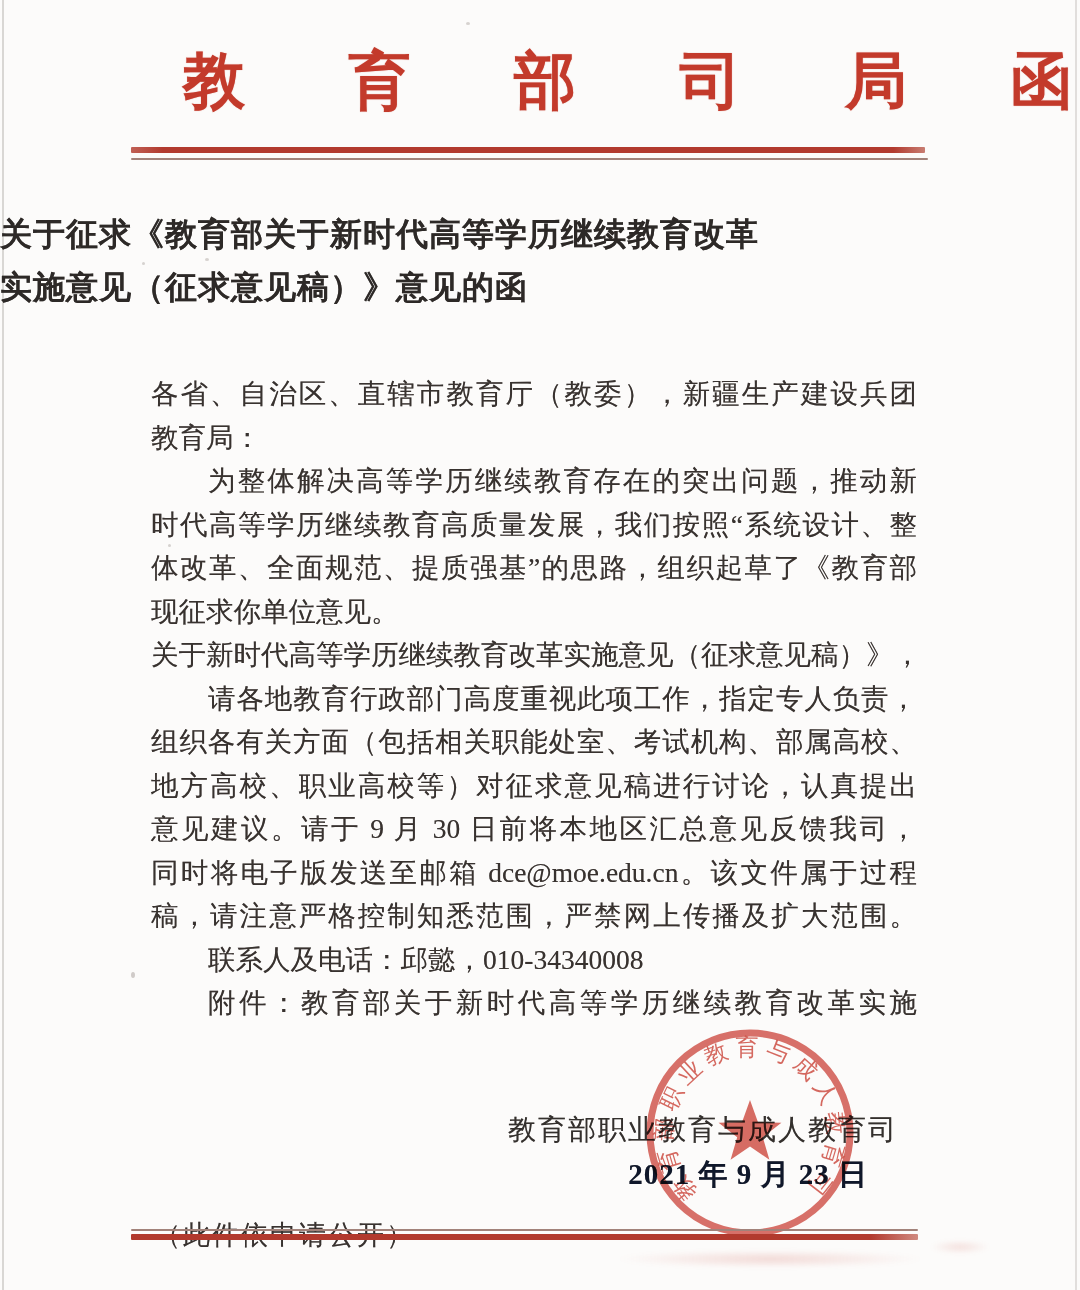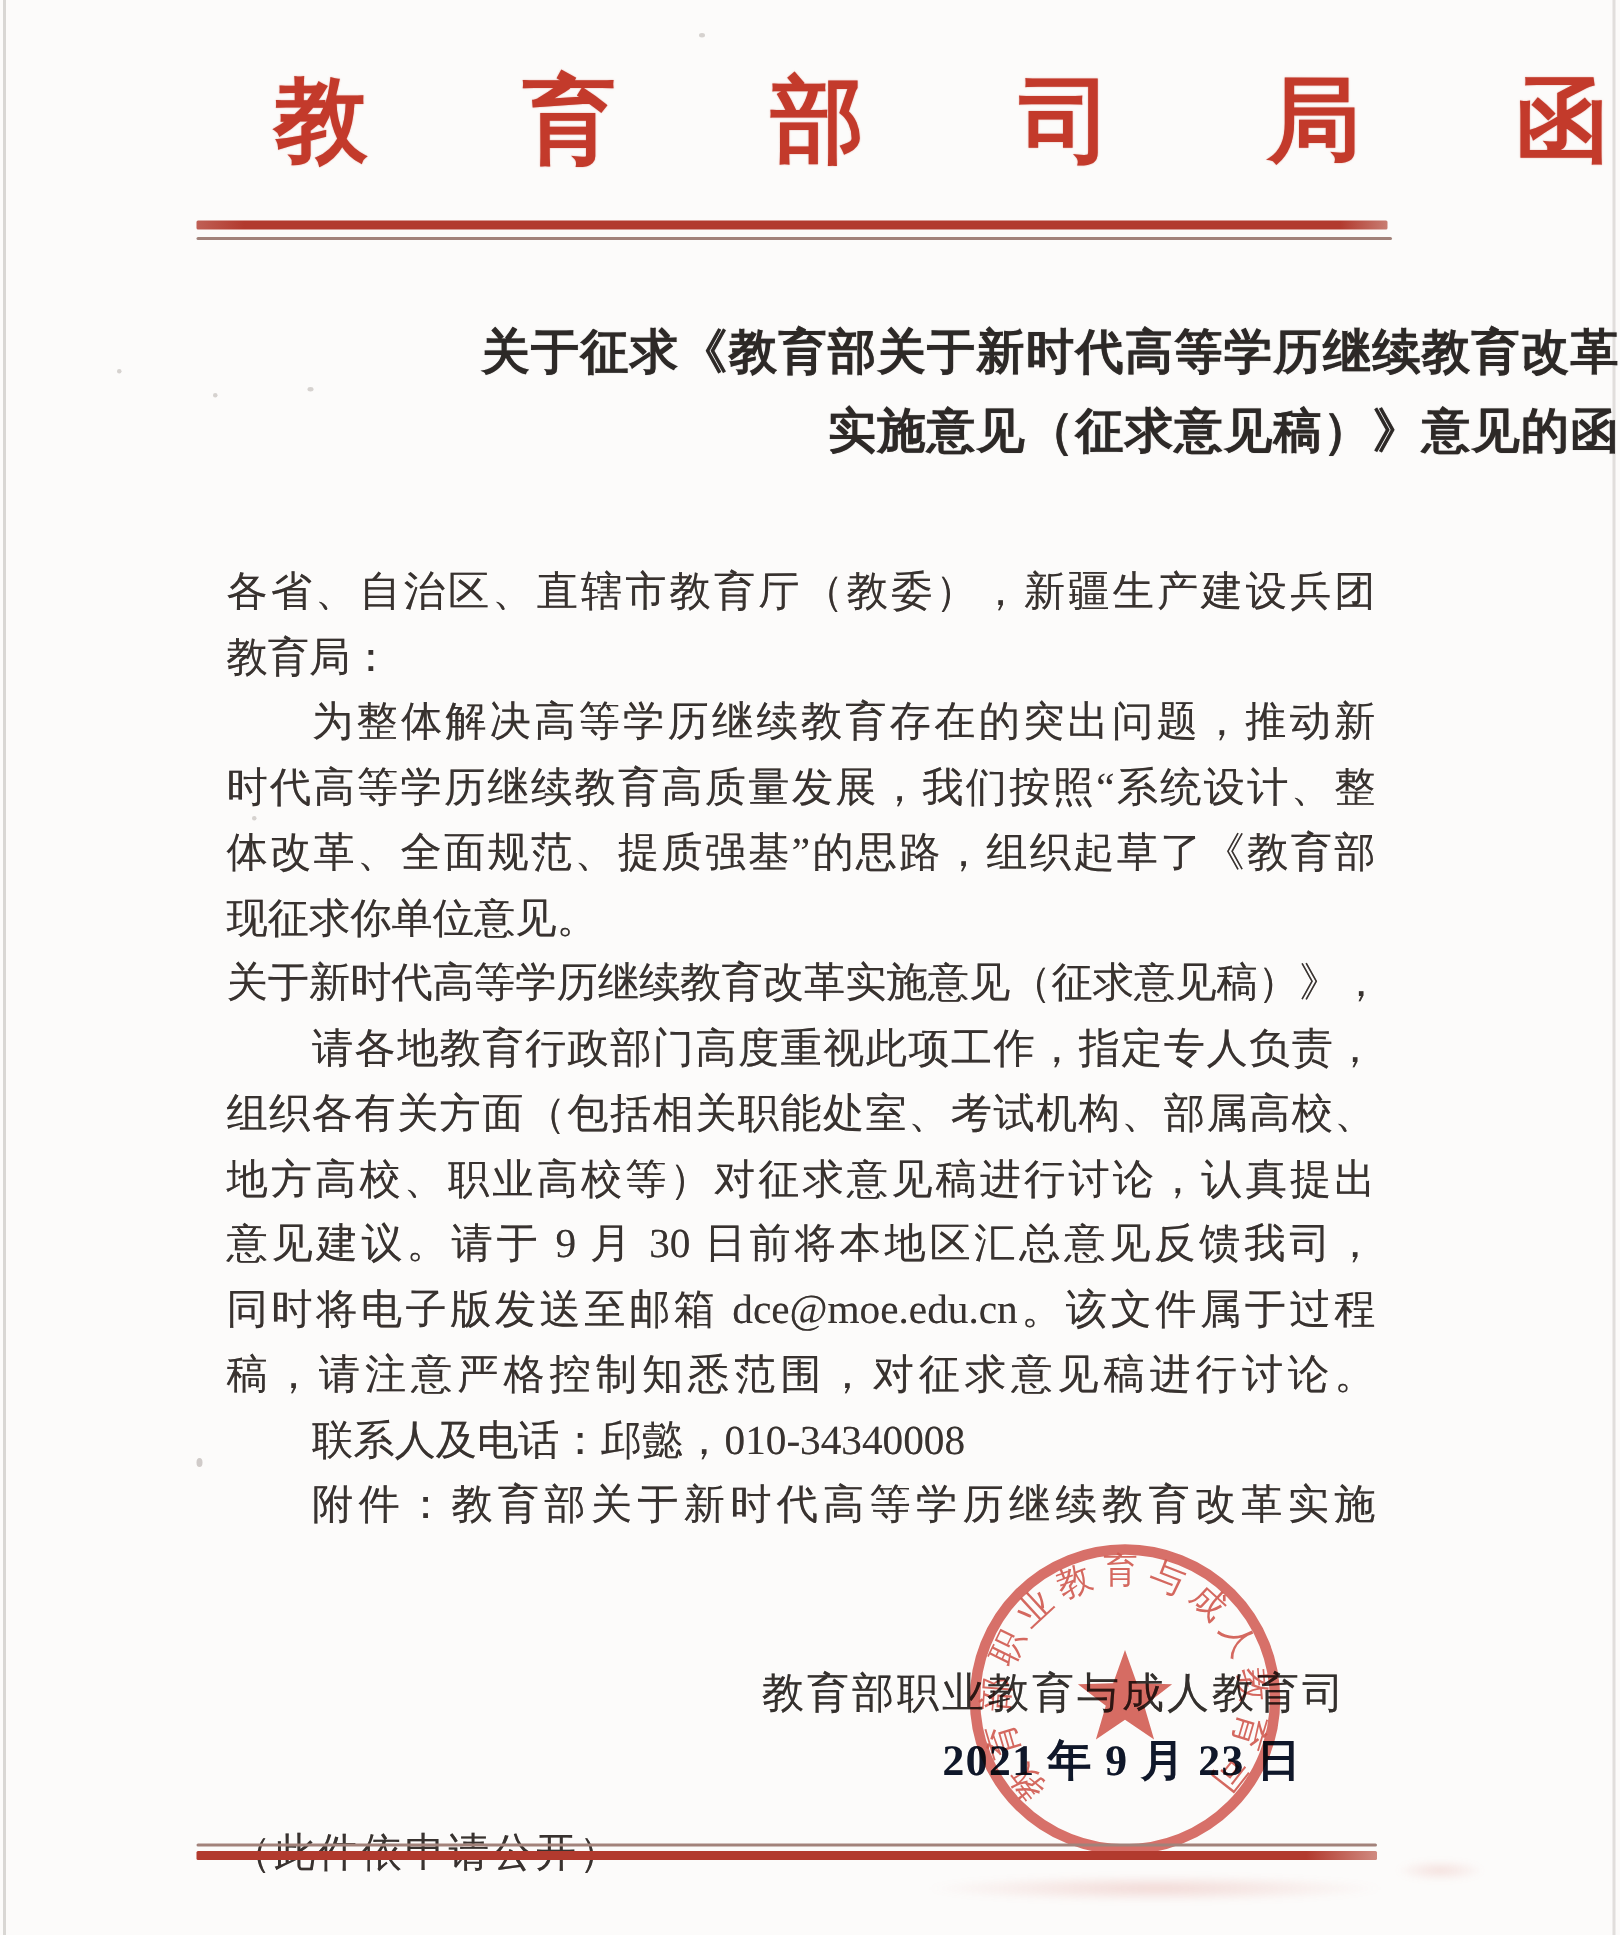--- a/index.html
+++ b/index.html
@@ -27,21 +27,21 @@
   .rule-top-thick{left:131px;top:147px;width:794px;height:6px;
     background:linear-gradient(90deg,#c06055 0%,#b23a2e 4%,#b23a2e 96%,#c87d72 100%);}
   .rule-top-thin{left:131px;top:158px;width:797px;height:2px;background:#a2827a;}
   .rule-bottom-thin{left:131px;top:1229px;width:787px;height:2px;background:#a2827a;}
   .rule-bottom-thick{left:131px;top:1234px;width:787px;height:6px;
     background:linear-gradient(90deg,#b23a2e 0%,#b23a2e 94%,#d08a80 100%);}
 
   
   .doc-title{
     position:absolute;left:0;top:208px;width:1080px;
-    text-align:right;font-weight:bold;
+    text-align:left;font-weight:bold;
     font-size:32px;line-height:53px;letter-spacing:1px;
     color:#2d2927;
     text-shadow:0 0 .5px rgba(45,41,39,.6);
   }
 
   
   .body-block{
     position:absolute;left:151px;top:372px;width:766px;
     font-size:27.5px;line-height:43.5px;
     color:#38322f;
@@ -119,21 +119,21 @@
     <div class="line fill ind2">为整体解决高等学历继续教育存在的突出问题，推动新</div>
     <div class="line fill">时代高等学历继续教育高质量发展，我们按照“系统设计、整</div>
     <div class="line fill">体改革、全面规范、提质强基”的思路，组织起草了《教育部</div>
     <div class="line">现征求你单位意见。</div>
     <div class="line fill">关于新时代高等学历继续教育改革实施意见（征求意见稿）》，</div>
     <div class="line fill ind2">请各地教育行政部门高度重视此项工作，指定专人负责，</div>
     <div class="line fill">组织各有关方面（包括相关职能处室、考试机构、部属高校、</div>
     <div class="line fill">地方高校、职业高校等）对征求意见稿进行讨论，认真提出</div>
     <div class="line fill">意见建议。请于 9 月 30 日前将本地区汇总意见反馈我司，</div>
     <div class="line fill">同时将电子版发送至邮箱 dce@moe.edu.cn。该文件属于过程</div>
-    <div class="line fill">稿，请注意严格控制知悉范围，对征求意见稿进行讨论。</div>
+    <div class="line fill">稿，请注意严格控制知悉范围，严禁网上传播及扩大范围。</div>
     <div class="line ind2">联系人及电话：邱懿，010-34340008</div>
     <div class="line fill ind2">附件：教育部关于新时代高等学历继续教育改革实施</div>
   </div>
 
   <div class="signature">教育部职业教育与成人教育司</div>
   <div class="date-line">2021 年 9 月 23 日</div>
   <div class="disclosure">（此件依申请公开）</div>
 
   <svg class="seal" viewBox="0 0 226 226" xmlns="http://www.w3.org/2000/svg">
     <defs>

